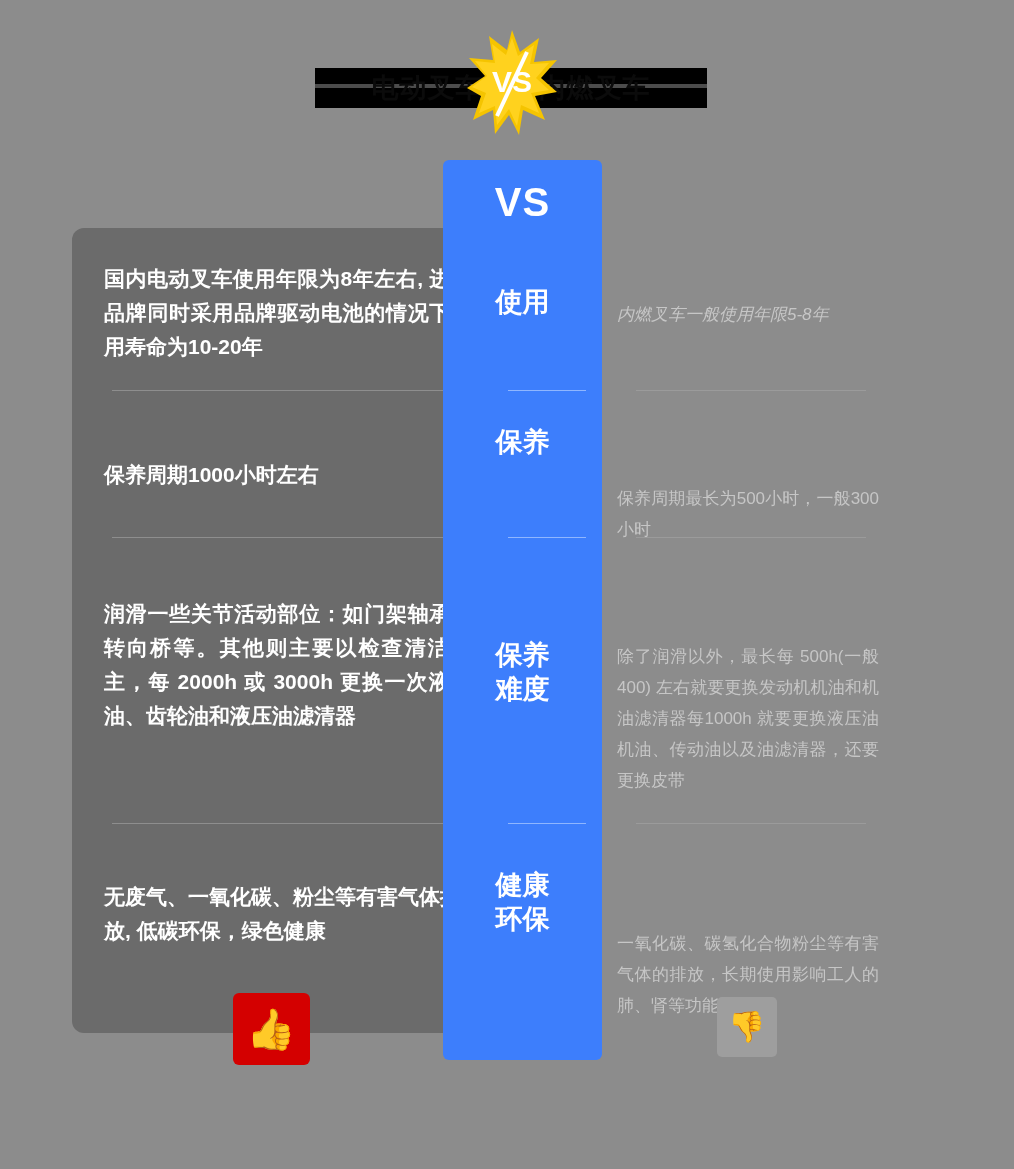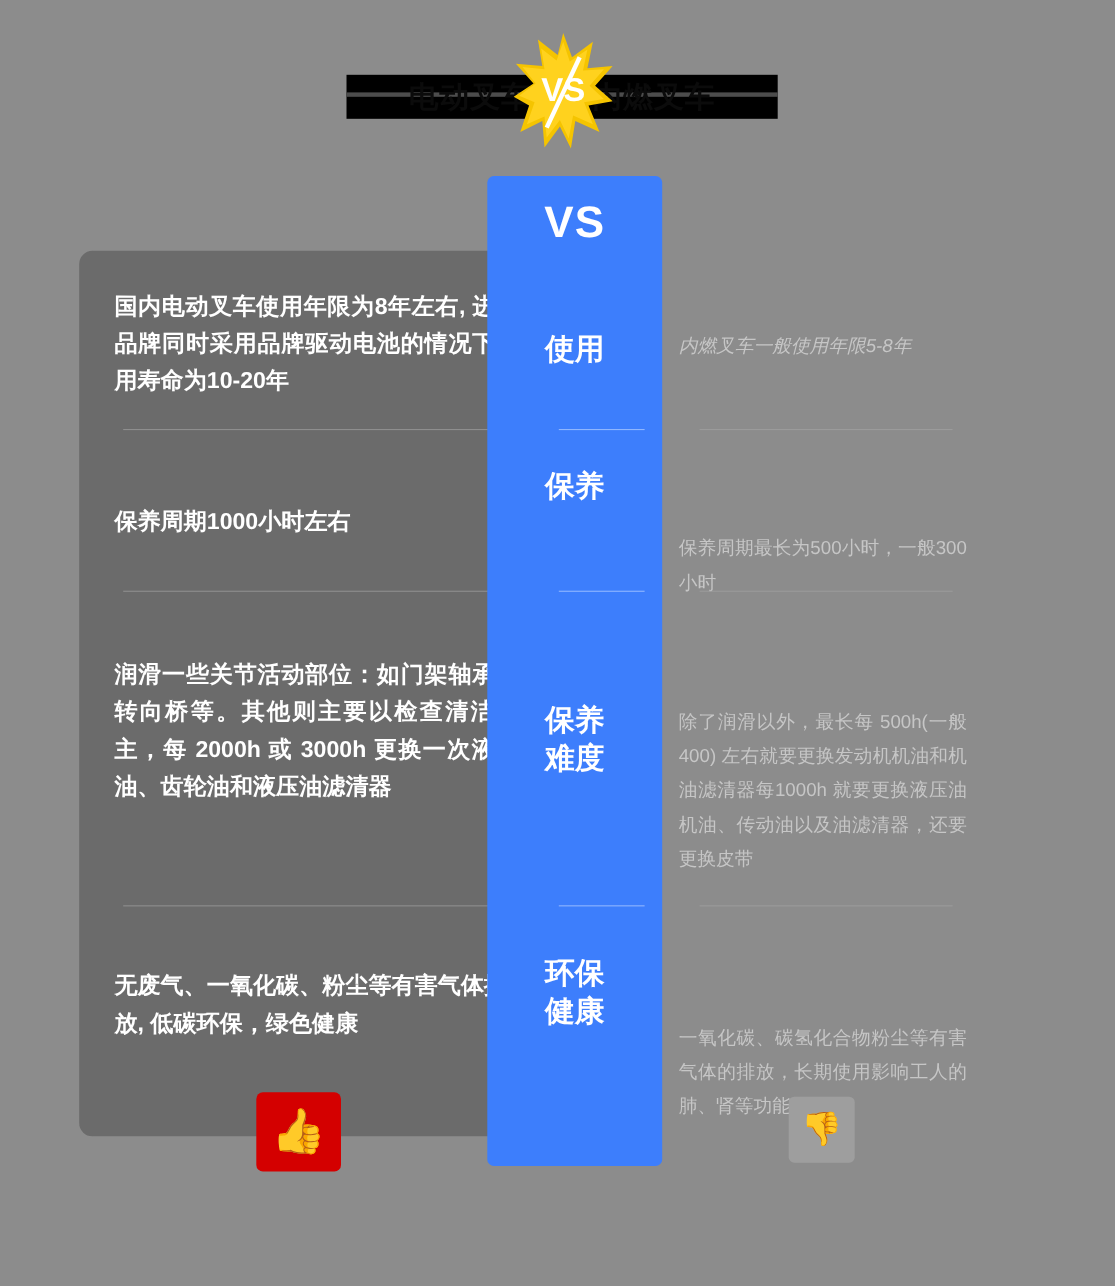--- a/index.html
+++ b/index.html
@@ -214,21 +214,21 @@
   </svg>
 </div>
 
 <div id="left-panel"></div>
 
 <div id="center-column">
   <div id="vs-label">VS</div>
 </div>
 
 <div class="row-left justify" style="top:262px;">国内电动叉车使用年限为8年左右, 进口品牌同时采用品牌驱动电池的情况下使用寿命为10-20年</div>
-<div class="row-center" style="top:300px;">
+<div class="row-center" style="top:285px;">
   <div>使用</div>
 </div>
 <div class="row-right" style="top:299px;font-style:italic;">内燃叉车一般使用年限5-8年</div>
 
 <div class="divider-left" style="top:390px;"></div>
 <div class="divider-center" style="top:390px;"></div>
 <div class="divider-right" style="top:390px;"></div>
 
 <div class="row-left" style="top:458px;">保养周期1000小时左右</div>
 <div class="row-center" style="top:425px;">
@@ -246,22 +246,22 @@
   <div>难度</div>
 </div>
 <div class="row-right justify" style="top:595px;">除了润滑以外，最长每 500h(一般 400) 左右就要更换发动机机油和机油滤清器每1000h 就要更换液压油机油、传动油以及油滤清器，还要更换皮带</div>
 
 <div class="divider-left" style="top:823px;"></div>
 <div class="divider-center" style="top:823px;"></div>
 <div class="divider-right" style="top:823px;"></div>
 
 <div class="row-left" style="top:880px;">无废气、一氧化碳、粉尘等有害气体排放, 低碳环保，绿色健康</div>
 <div class="row-center" style="top:868px;">
+  <div>健康</div>
   <div>环保</div>
-  <div>健康</div>
 </div>
 <div class="row-right justify" style="top:882px;">一氧化碳、碳氢化合物粉尘等有害气体的排放，长期使用影响工人的肺、肾等功能</div>
 
 <div id="thumb-up">
   <div class="thumb-glyph">👍</div>
 </div>
 <div id="thumb-down">
   <div class="thumb-glyph">👎</div>
 </div>
 

